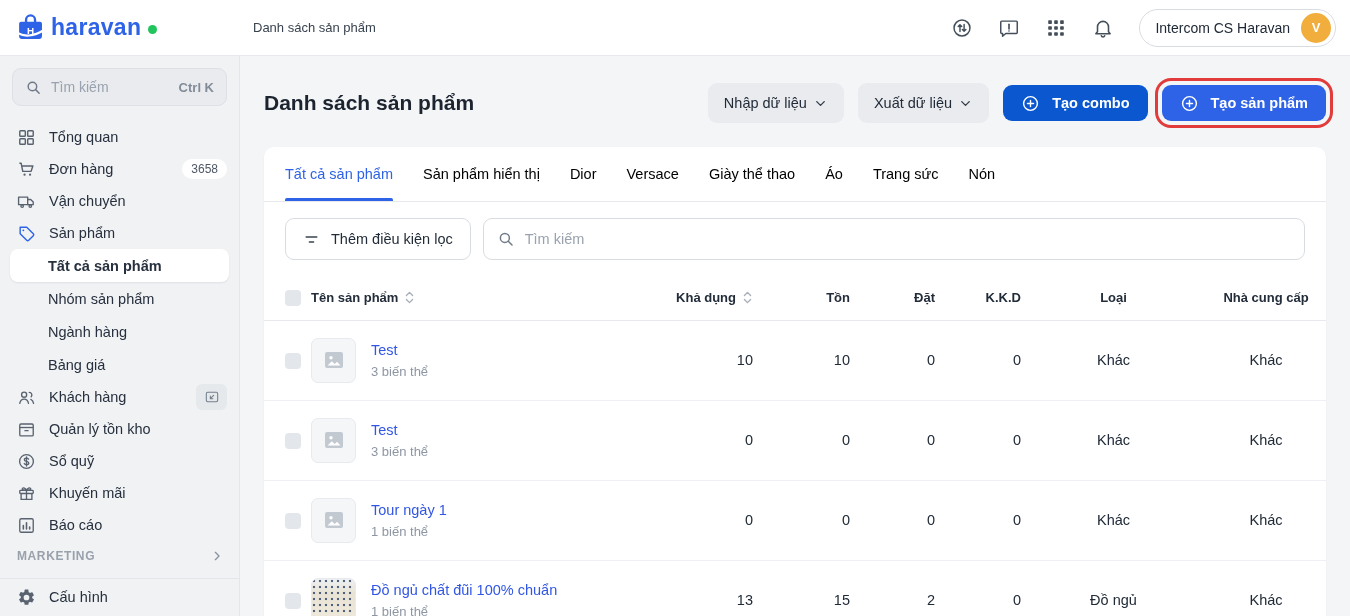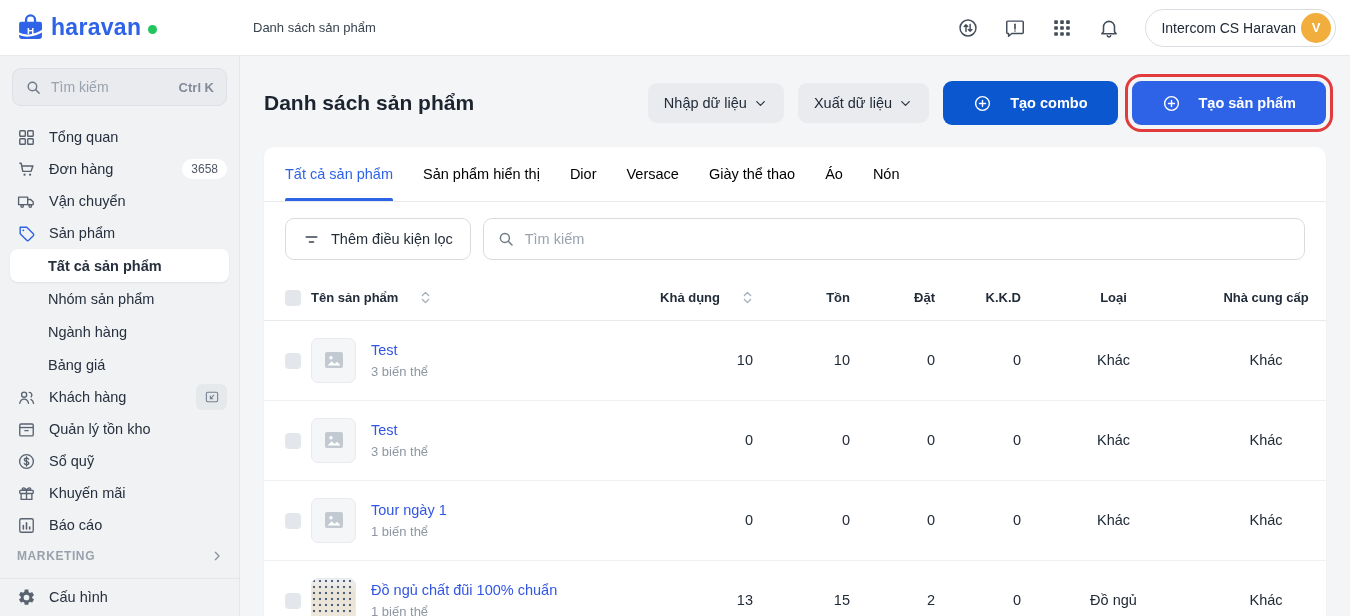--- a/index.html
+++ b/index.html
@@ -10,21 +10,21 @@
 .topbar{position:absolute;top:0;left:0;right:0;height:56px;background:#fff;border-bottom:1px solid #e7e9ec;display:flex;align-items:center;z-index:20}
 .topbar-left{width:240px;flex:0 0 240px;display:flex;align-items:center;padding-left:13px}
 .logo{display:flex;align-items:center;cursor:pointer}
 .logo svg{width:36px;height:36px;display:block}
 .logo-text{font-size:23px;font-weight:700;color:#2e63e7;letter-spacing:.3px;margin-left:2px}
 .status-dot{width:9px;height:9px;border-radius:50%;background:#21c45d;margin-left:7px;margin-top:3px}
 .topbar-label{font-size:13px;color:#39434f;margin-left:13px}
 .topbar-right{margin-left:auto;display:flex;align-items:center;gap:25px;padding-right:14px}
 .icon-btn{width:22px;height:22px;color:#434e5b;background:none;border:none;cursor:pointer;padding:0}
 .icon-btn svg{width:22px;height:22px;display:block}
-.account{display:flex;align-items:center;gap:5px;border:1px solid #d9dde2;border-radius:20px;padding:3px 4px 3px 15px;height:38px;cursor:pointer;background:#fff}
+.account{display:flex;align-items:center;gap:11px;border:1px solid #d9dde2;border-radius:20px;padding:3px 4px 3px 15px;height:38px;cursor:pointer;background:#fff}
 .account-name{font-size:14px;color:#202a37;font-weight:500;white-space:nowrap}
 .avatar{width:30px;height:30px;border-radius:50%;background:#f2ae3c;color:#fff;font-size:13px;font-weight:700;display:flex;align-items:center;justify-content:center}
 
 
 .sidebar{position:absolute;top:56px;left:0;bottom:0;width:240px;background:#f0f2f4;border-right:1px solid #e4e7ea;display:flex;flex-direction:column;padding-top:12px}
 .side-search{margin:0 12px;height:38px;background:#e9ebee;border:1px solid #dde0e5;border-radius:9px;display:flex;align-items:center;padding:0 12px;gap:9px;flex:0 0 38px}
 .side-search .sico{width:17px;height:17px;color:#6f7989;flex:0 0 17px}
 .side-search .sico svg{width:17px;height:17px;display:block}
 .side-search input{border:none;background:transparent;outline:none;flex:1;font-size:14px;font-family:inherit;color:#27303e;min-width:0}
 .side-search input::placeholder{color:#99a2ae}
@@ -49,21 +49,21 @@
 
 
 .main{position:absolute;top:56px;left:240px;right:0;bottom:0;padding:26px 24px 0;overflow:hidden}
 .page-head{display:flex;align-items:center;margin-bottom:23px;height:42px}
 .page-title{font-size:21px;font-weight:600;color:#1c2430}
 .head-actions{margin-left:auto;display:flex;align-items:center;gap:14px}
 .btn{border:none;border-radius:9px;font-family:inherit;display:flex;align-items:center;cursor:pointer;white-space:nowrap}
 .btn-gray{background:#e9ebee;color:#222c39;height:40px;padding:0 16px;gap:6px;font-size:14.5px;font-weight:500}
 .btn-gray .bico{width:15px;height:15px;color:#343e4b}
 .btn-gray .bico svg{width:15px;height:15px;display:block}
-.btn-primary{color:#fff;height:44px;padding:0 30px;gap:18px;font-weight:600;font-size:14.5px}
+.btn-primary{color:#fff;height:36px;padding:0 18px;gap:12px;font-weight:600;font-size:14.5px}
 .btn-primary .bico{width:19px;height:19px}
 .btn-primary .bico svg{width:19px;height:19px;display:block}
 .btn-combo{background:#0a57d0}
 .btn-product{background:#2e63e7;outline:3px solid #e23b3b;outline-offset:4px}
 
 .card{background:#fff;border-radius:10px;box-shadow:0 1px 2px rgba(16,24,40,.05);height:540px;overflow:hidden}
 .tabs{display:flex;align-items:stretch;gap:30px;padding:0 21px;border-bottom:1px solid #e7e9ec;height:55px}
 .tab{display:flex;align-items:center;font-size:14.5px;color:#000000;position:relative;cursor:pointer;white-space:nowrap}
 .tab.active{color:#2e63e7;font-weight:500}
 .tab.active::after{content:"";position:absolute;left:0;right:0;bottom:0;height:3px;background:#2e63e7;border-radius:2px 2px 0 0}
@@ -82,21 +82,21 @@
 thead th{height:44px;font-size:13px;font-weight:700;color:#232d3a;border-bottom:1px solid #e7e9ec;white-space:nowrap;vertical-align:middle}
 tbody td{border-bottom:1px solid #eef0f3;height:80px;font-size:14.5px;color:#212b38;vertical-align:middle}
 .col-check{width:47px;text-align:left;padding-left:21px}
 .col-name{text-align:left}
 .col-num{text-align:right}
 .col-left{text-align:center}
 .w-avail{width:110px}.w-ton{width:97px}.w-dat{width:85px}.w-kkd{width:86px}
 .w-loai{width:125px;padding-left:60px}
 .w-ncc{width:180px;padding-left:60px}
 th.w-loai,th.w-ncc{padding-left:60px}
-.th-wrap{display:inline-flex;align-items:center;gap:22px}
+.th-wrap{display:inline-flex;align-items:center;gap:6px}
 .sort-ico{width:11px;height:15px;color:#a6aeb9}
 .sort-ico svg{width:11px;height:15px;display:block}
 .cb{width:16px;height:16px;background:#e3e6ea;border-radius:4px;display:inline-block;cursor:pointer;vertical-align:middle}
 .prod{display:flex;align-items:center;gap:15px}
 .thumb{width:45px;height:45px;border:1px solid #e7eaee;border-radius:7px;background:#f5f6f8;display:flex;align-items:center;justify-content:center;color:#c3c9d1;flex:0 0 45px;overflow:hidden}
 .thumb svg{width:24px;height:24px;display:block}
 .thumb.photo{background:radial-gradient(circle at 2px 2px,#51607c 1.1px,transparent 1.6px) 0 0/6px 6px,linear-gradient(180deg,#eef0f1 0%,#e9e3d5 35%,#f0eadd 100%)}
 .prod-name{color:#3156e3;font-size:14.5px;cursor:pointer}
 .prod-variants{color:#8d96a2;font-size:13px;margin-top:6px}
 </style>
@@ -355,20 +355,23 @@
         <div class="tab">
           <span>Versace</span>
         </div>
         <div class="tab">
           <span>Giày thể thao</span>
         </div>
         <div class="tab">
           <span>Áo</span>
         </div>
         <div class="tab">
+          <span>Trang sức</span>
+        </div>
+        <div class="tab">
           <span>Nón</span>
         </div>
       </div>
 
     <div class="filter-row">
       <button class="btn-filter">
         <span class="bico">
             <svg viewBox="0 0 24 24" fill="none" stroke="currentColor" stroke-width="2">
               <path d="M4.5 8.5h15M9 15.5h6" stroke-linecap="round"></path>
             </svg>

